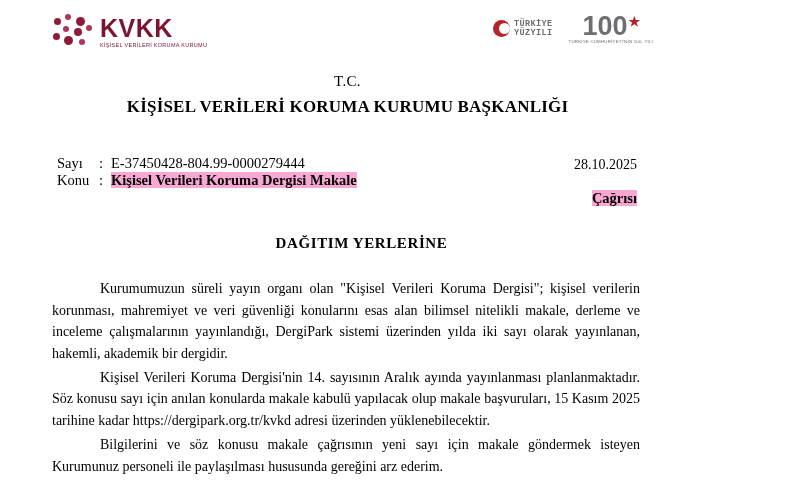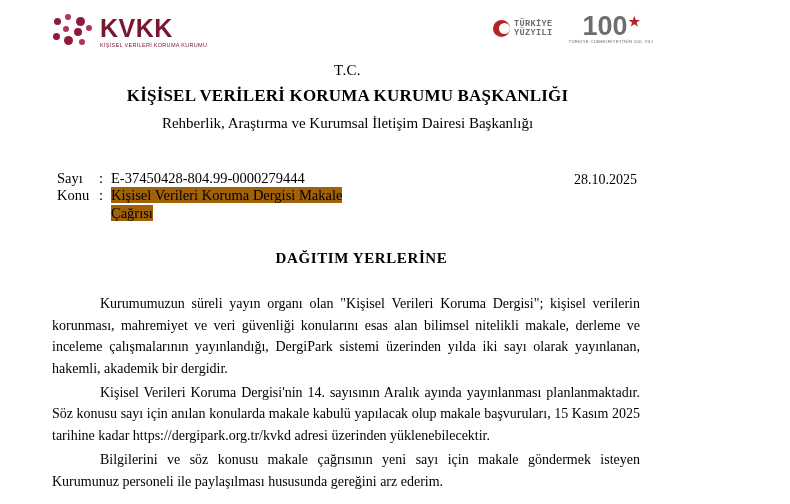--- a/index.html
+++ b/index.html
@@ -144,21 +144,21 @@
     font-family: "Liberation Sans", sans-serif;
     font-size: 4.4px;
     color: #6d6e71;
     letter-spacing: 0.2px;
     margin-top: -1px;
   }
 
   
   .title-block {
     text-align: center;
-    margin-top: 2px;
+    margin-top: 13px;
   }
   .title-block .tc {
     font-size: 15px;
     letter-spacing: 0.3px;
   }
   .title-block .org {
     font-size: 17px;
     font-weight: bold;
     margin-top: 7px;
     letter-spacing: 0.2px;
@@ -191,25 +191,27 @@
   .meta-value {
     flex: 1;
   }
   .meta-date {
     position: absolute;
     right: 58px;
     top: 2px;
     font-size: 14px;
   }
   .hl {
-    background: #a16207;
+    background: #f9a8d4;
+    font-weight: bold;
   }
   .konu-line2 {
     padding-left: 54px;
     margin-top: 1px;
+    text-align: right;
   }
 
   
   .recipient {
     text-align: center;
     font-weight: bold;
     font-size: 15px;
     letter-spacing: 0.6px;
     margin-top: 28px;
     padding-left: 28px;
@@ -268,21 +270,20 @@
         </div>
         <div class="yuz-sub">TÜRKİYE CUMHURİYETİ'NİN 100. YILI</div>
       </div>
     </div>
 
   </div>
 
   <div class="title-block">
     <div class="tc">T.C.</div>
     <div class="org">KİŞİSEL VERİLERİ KORUMA KURUMU BAŞKANLIĞI</div>
-    <div class="dept">Rehberlik, Araştırma ve Kurumsal İletişim Dairesi Başkanlığı</div>
   </div>
 
   <div class="meta">
     <div class="meta-date">28.10.2025</div>
 
     <div class="meta-row">
       <div class="meta-label">Sayı</div>
       <div class="meta-colon">:</div>
       <div class="meta-value">E-37450428-804.99-0000279444</div>
     </div>

